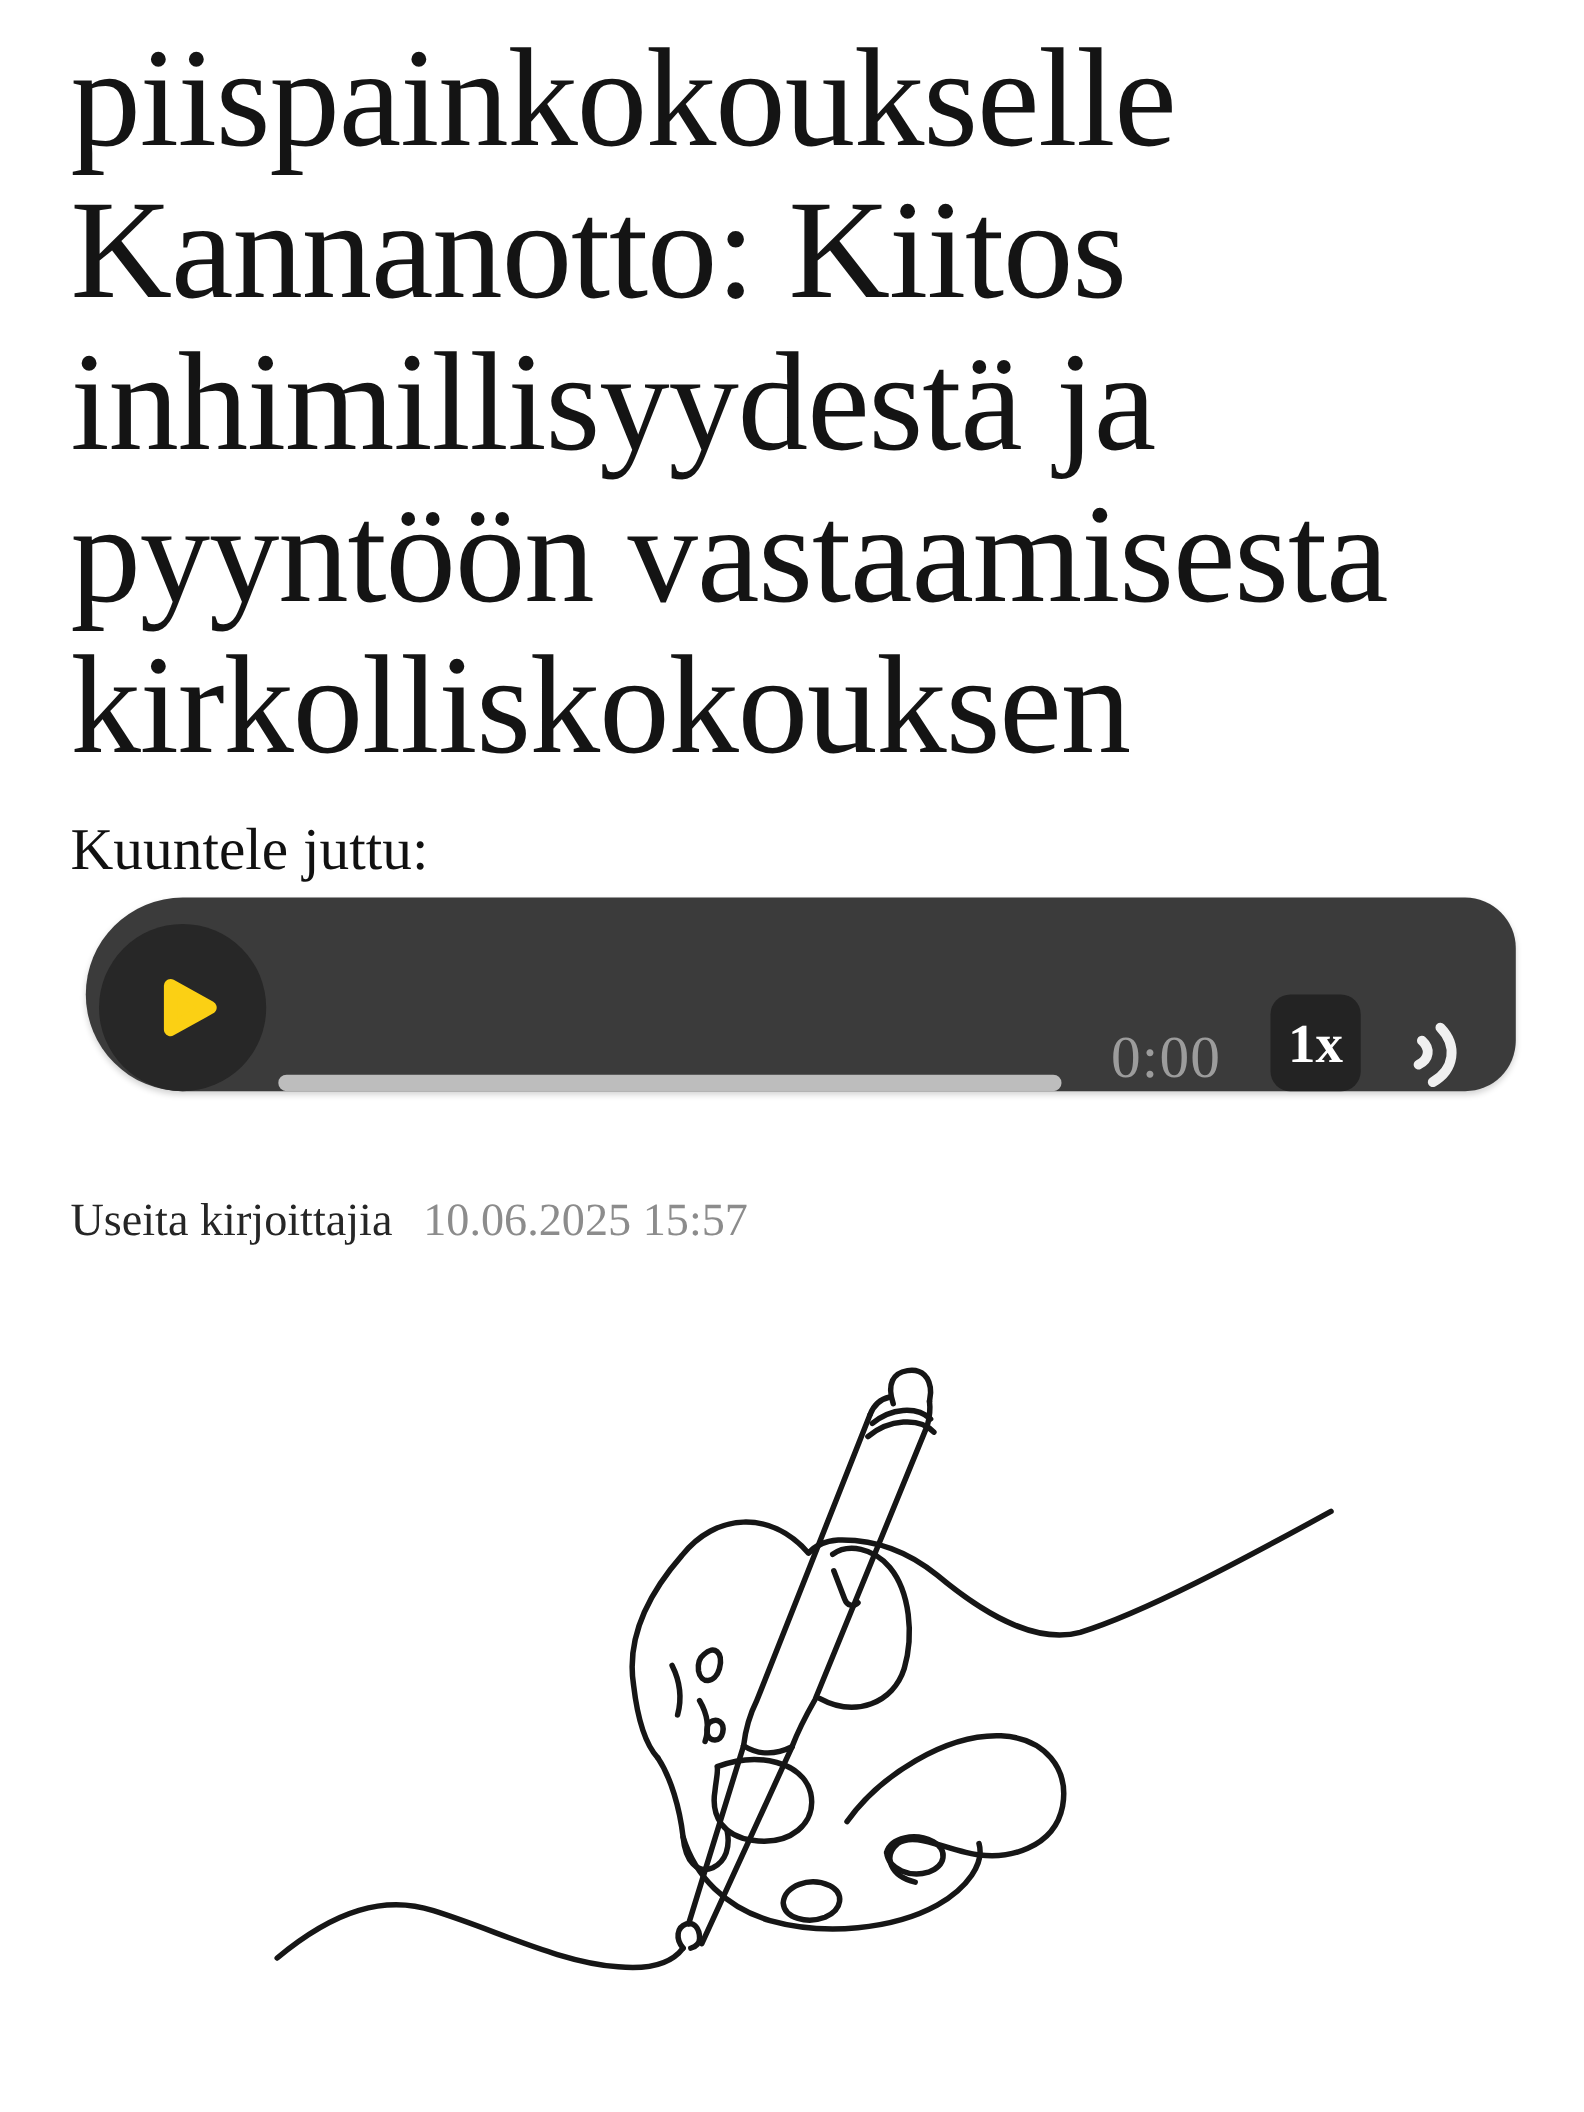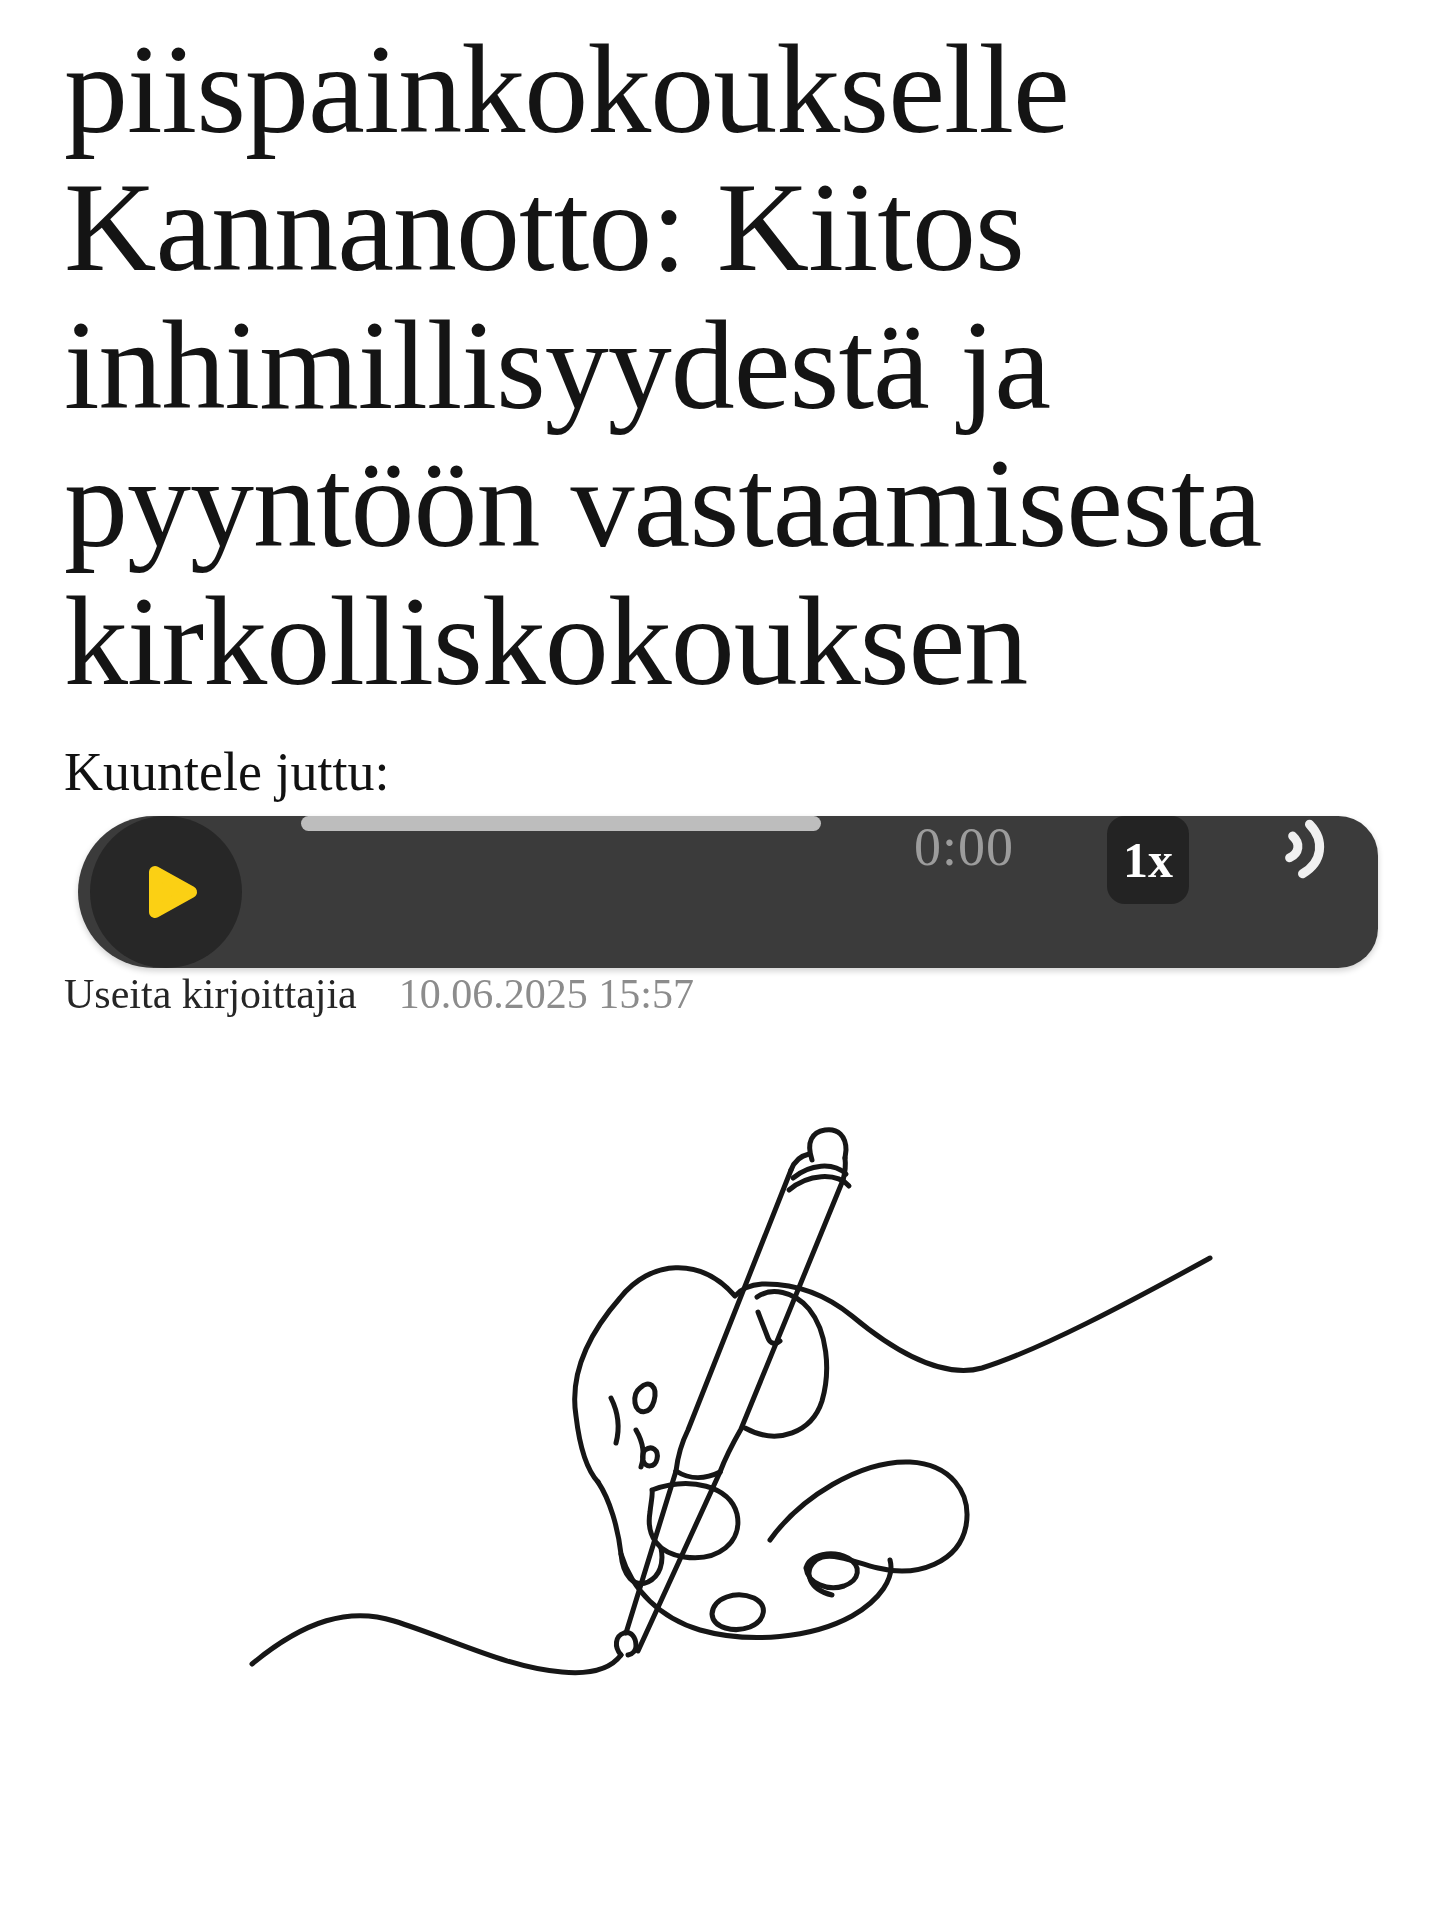--- a/index.html
+++ b/index.html
@@ -15,26 +15,25 @@
     font-size:128px;line-height:138px;white-space:nowrap;letter-spacing:-1px;
   }
 
   
   .listen-label{
     margin-top:28px;font-size:54px;line-height:68px;color:#111111;
   }
 
   
   .player{
-    margin:10px 0 0 14px;width:1300px;height:152px;
+    margin:10px 0 0 14px;width:1300px;height:176px;
     background:#3b3b3b;border-radius:88px 46px 46px 88px;
-    display:flex;align-items:flex-start;
+    display:flex;align-items:flex-end;
     padding:0 48px 0 12px;box-sizing:border-box;
     box-shadow:0 3px 6px rgba(0,0,0,0.18);
-    gap:48px;
   }
   .play-btn{
     flex:none;width:152px;height:152px;border-radius:50%;
     background:#272727;border:none;padding:0;cursor:pointer;
     display:flex;align-items:center;justify-content:center;
   }
   .play-btn svg{display:block;margin-left:10px;}
   .progress{
     flex:1;height:15px;border-radius:8px;background:#bdbdbd;
     margin-left:11px;margin-right:45px;cursor:pointer;
@@ -49,21 +48,21 @@
     font-size:50px;font-weight:700;line-height:1;
     display:flex;align-items:center;justify-content:center;
   }
   .volume-btn{
     flex:none;background:transparent;border:none;padding:0;cursor:pointer;
     display:flex;align-items:center;
   }
 
   
   .byline{
-    font-size:42px;line-height:52px;display:flex;gap:42px;align-items:baseline;
+    margin-top:92px;font-size:42px;line-height:52px;display:flex;gap:28px;align-items:baseline;
   }
   .byline .author{color:#262626;}
   .byline .datetime{color:#8c8c8c;}
 
   
   .illustration{display:block;margin-top:78px;width:1440px;height:670px;}
   .illustration path{fill:none;stroke:#161616;stroke-width:5;stroke-linecap:round;stroke-linejoin:round;}
 </style>
 </head>
 <body>

